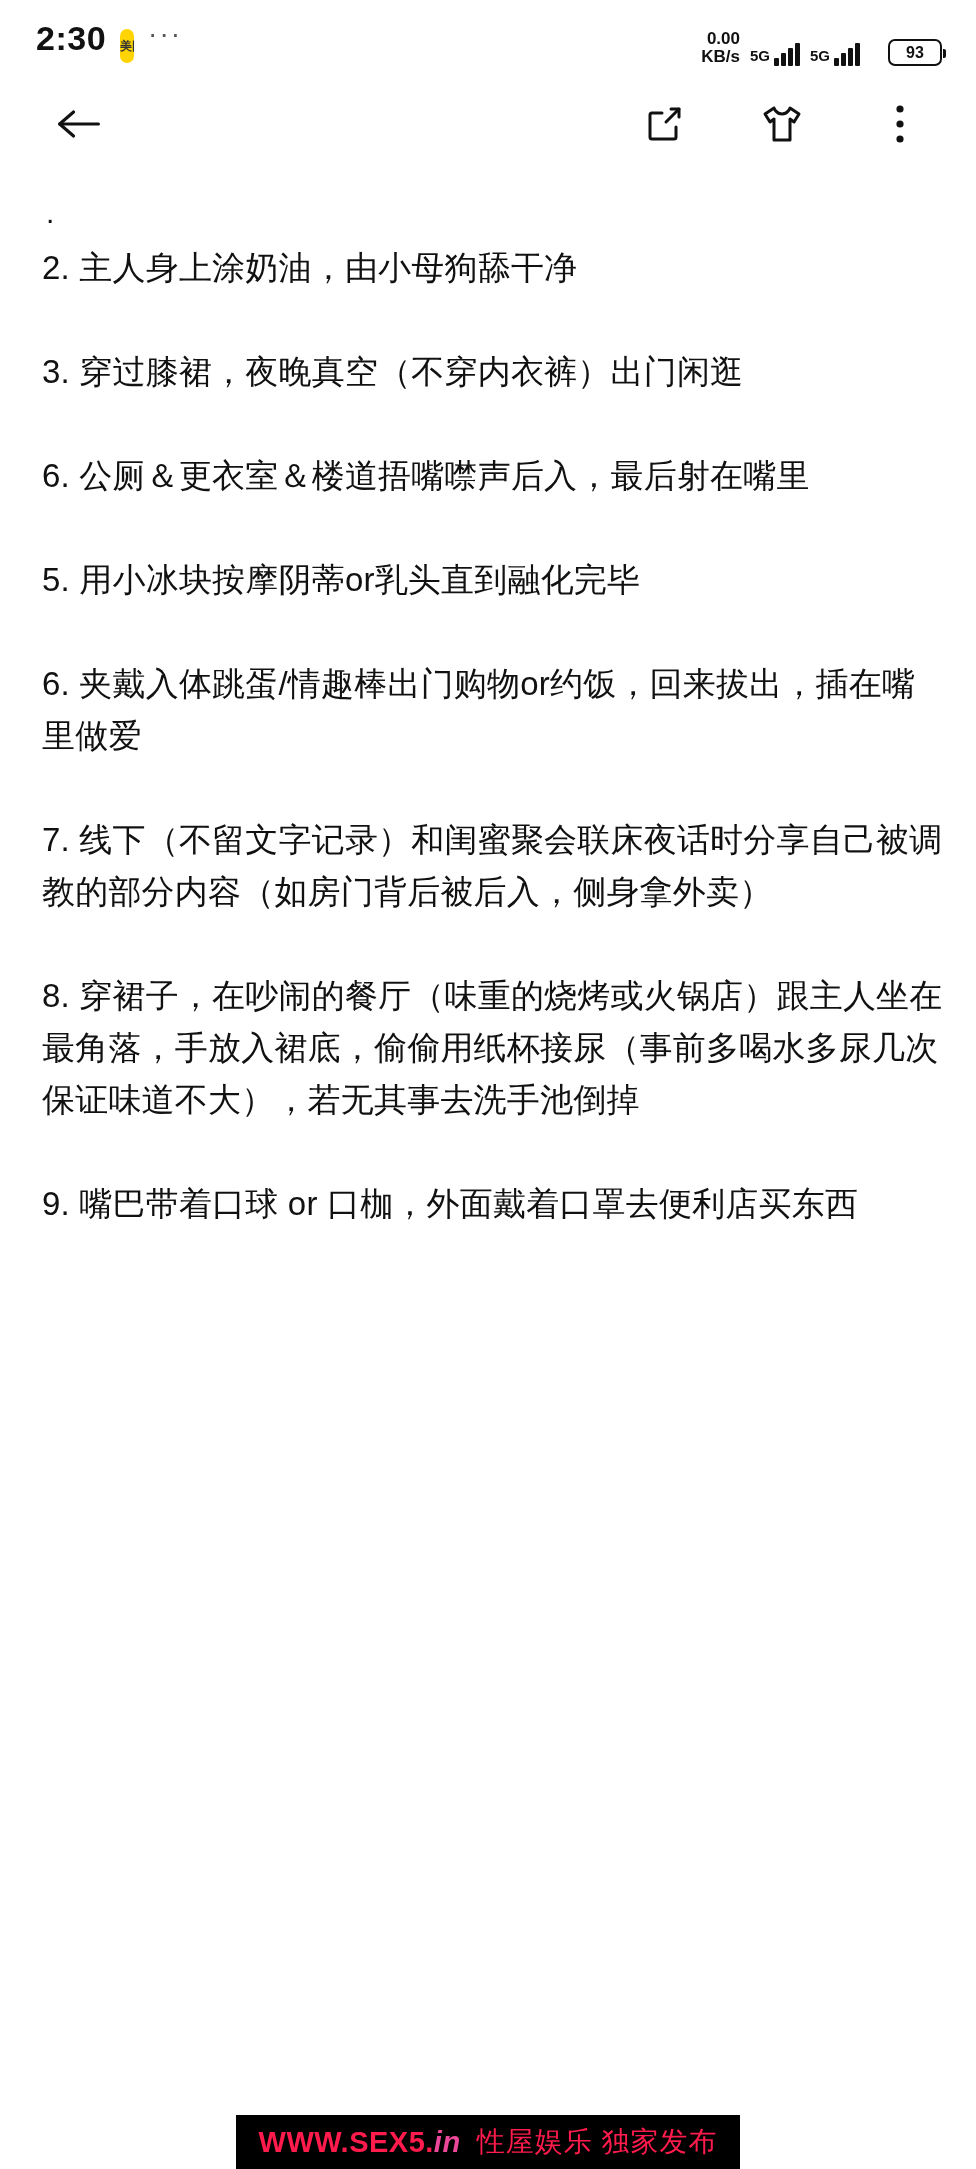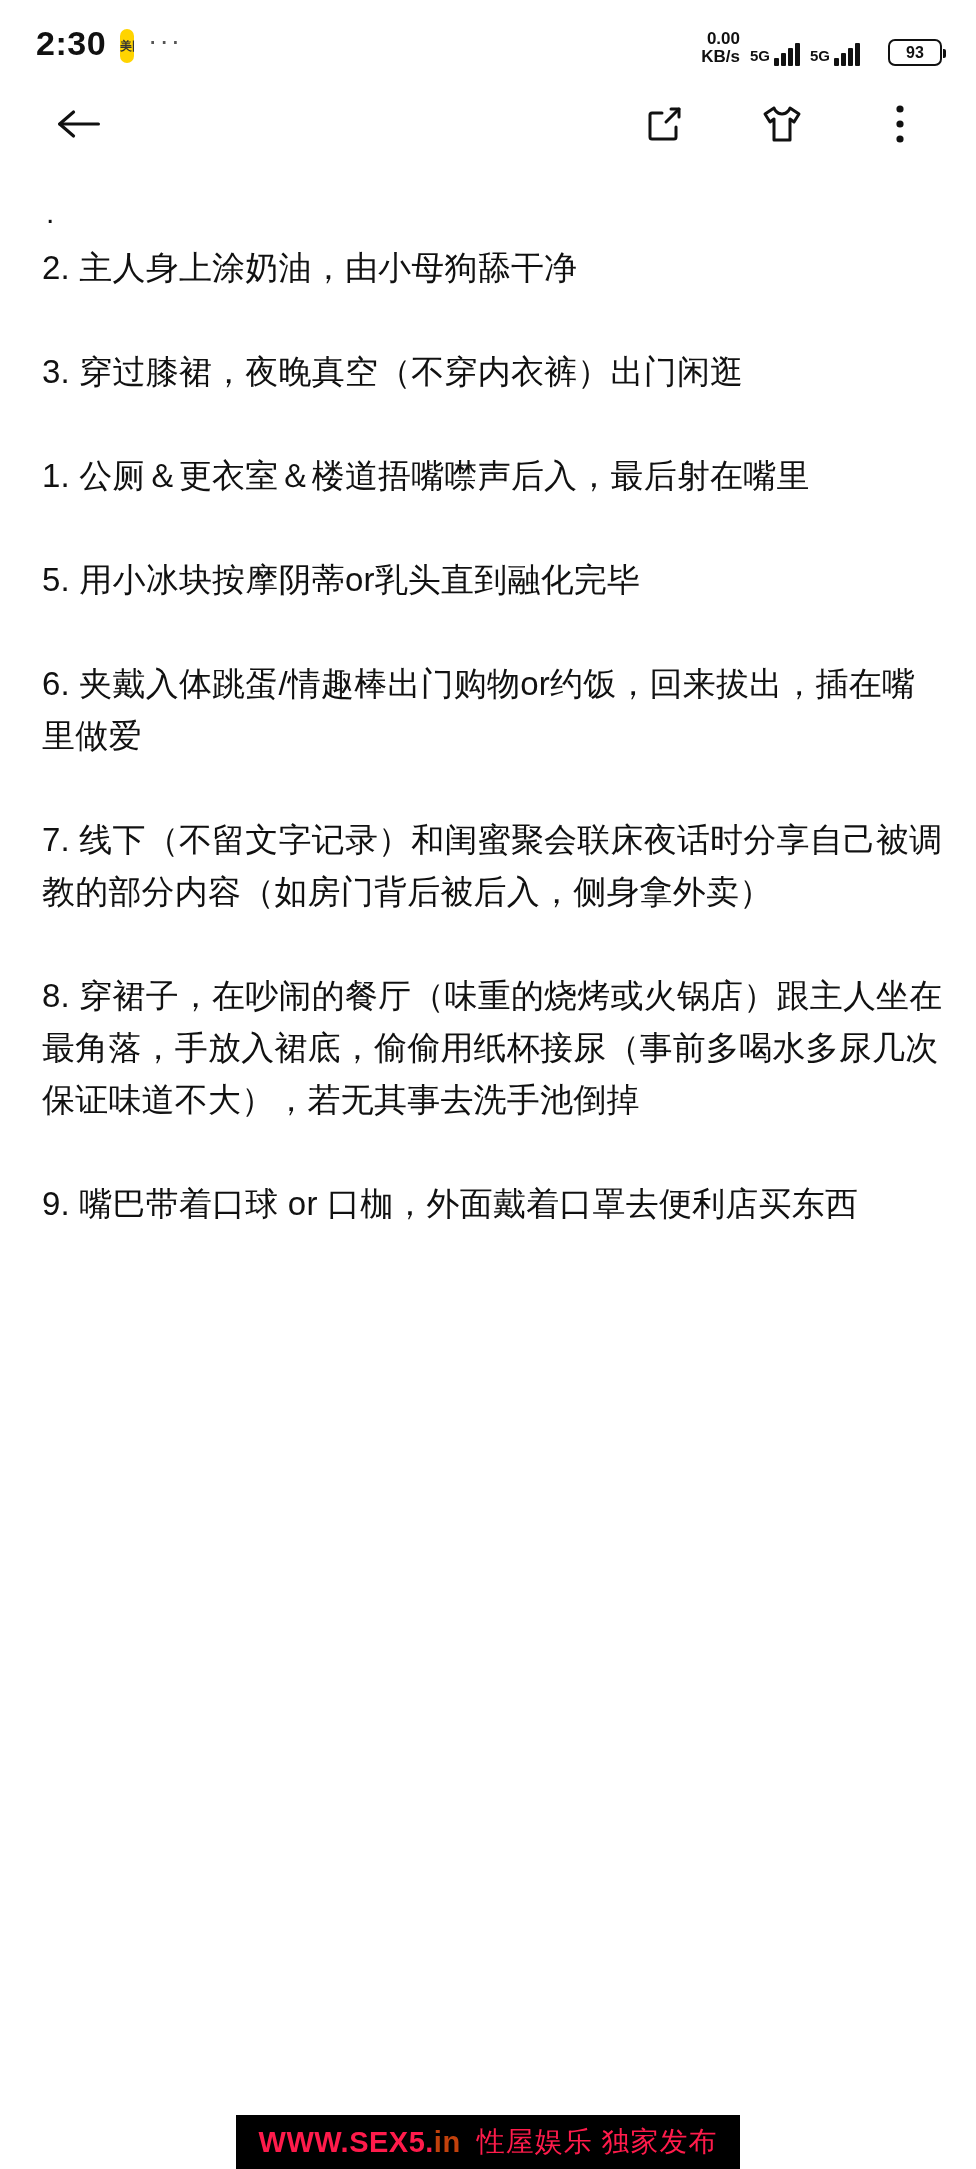--- a/index.html
+++ b/index.html
@@ -19,21 +19,21 @@
   
   .statusbar {
     height: 76px;
     display: flex;
     align-items: center;
     padding: 0 34px 0 36px;
     box-sizing: border-box;
   }
   .status-left {
     display: flex;
-    align-items: flex-end;
+    align-items: center;
     gap: 14px;
   }
   .clock {
     font-size: 34px;
     font-weight: 600;
     letter-spacing: 0.5px;
     color: #111;
   }
   .app-badge {
     width: 14px;
@@ -184,21 +184,21 @@
     justify-content: center;
     gap: 16px;
   }
   .wm-url {
     font-size: 29px;
     font-weight: 700;
     color: #ff1b4b;
     letter-spacing: 0.5px;
     font-family: "Liberation Sans", sans-serif;
   }
-  .wm-url .wm-in { color: #c2410c; }
+  .wm-url .wm-in { color: #ec4899; font-style: italic; }
   .wm-text {
     font-size: 28px;
     font-weight: 400;
     color: #ff1b4b;
     letter-spacing: 1px;
   }
 </style>
 </head>
 <body>
 
@@ -264,21 +264,21 @@
         <circle cx="9" cy="37" r="3.6"></circle>
       </svg>
     </div>
   </div>
 </div>
 
 <div class="content">
   <div class="lead-dot">.</div>
   <p class="para">2. 主人身上涂奶油，由小母狗舔干净</p>
   <p class="para">3. 穿过膝裙，夜晚真空（不穿内衣裤）出门闲逛</p>
-  <p class="para">1. 公厕＆更衣室＆楼道捂嘴噤声后入，最后射在嘴里</p>
+  <p class="para">6. 公厕＆更衣室＆楼道捂嘴噤声后入，最后射在嘴里</p>
   <p class="para">5. 用小冰块按摩阴蒂or乳头直到融化完毕</p>
   <p class="para">6. 夹戴入体跳蛋/情趣棒出门购物or约饭，回来拔出，插在嘴里做爱</p>
   <p class="para">7. 线下（不留文字记录）和闺蜜聚会联床夜话时分享自己被调教的部分内容（如房门背后被后入，侧身拿外卖）</p>
   <p class="para">8. 穿裙子，在吵闹的餐厅（味重的烧烤或火锅店）跟主人坐在最角落，手放入裙底，偷偷用纸杯接尿（事前多喝水多尿几次保证味道不大），若无其事去洗手池倒掉</p>
   <p class="para">9. 嘴巴带着口球 or 口枷，外面戴着口罩去便利店买东西</p>
 </div>
 
 <div class="watermark">
   <span class="wm-url"><span>WWW.SEX5.</span><span class="wm-in">in</span></span>
   <span class="wm-text">性屋娱乐 独家发布</span>

